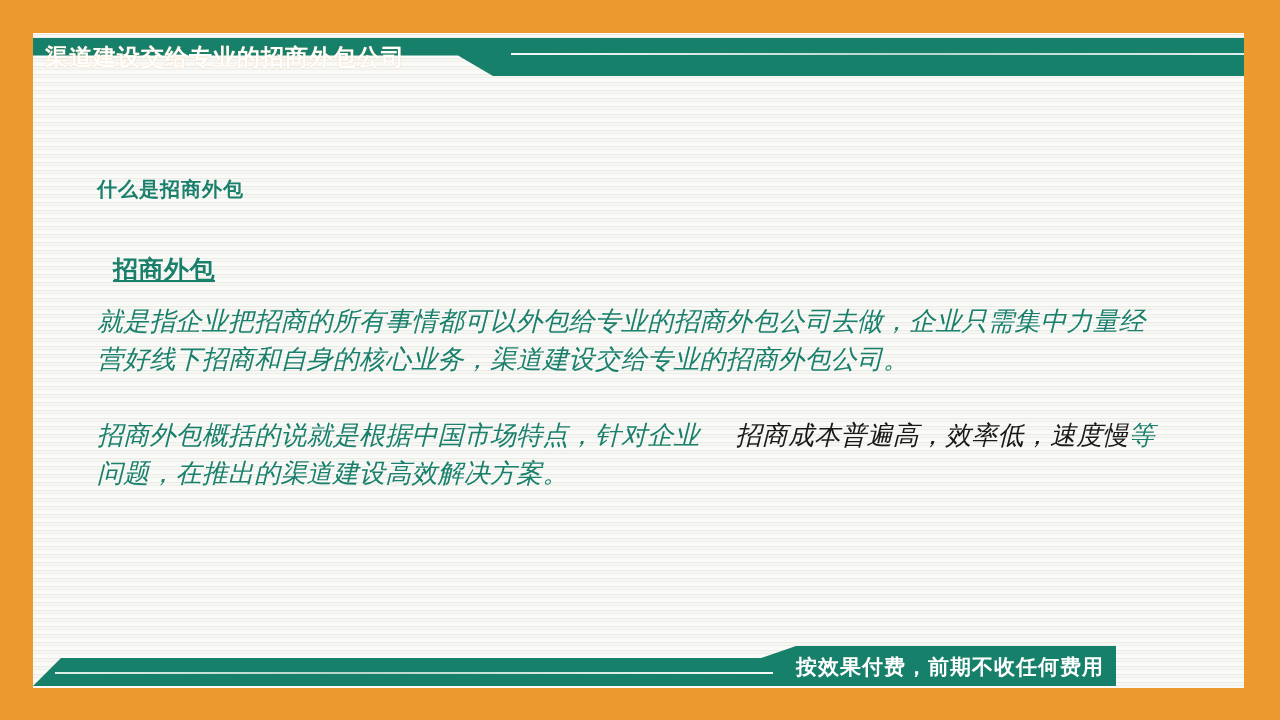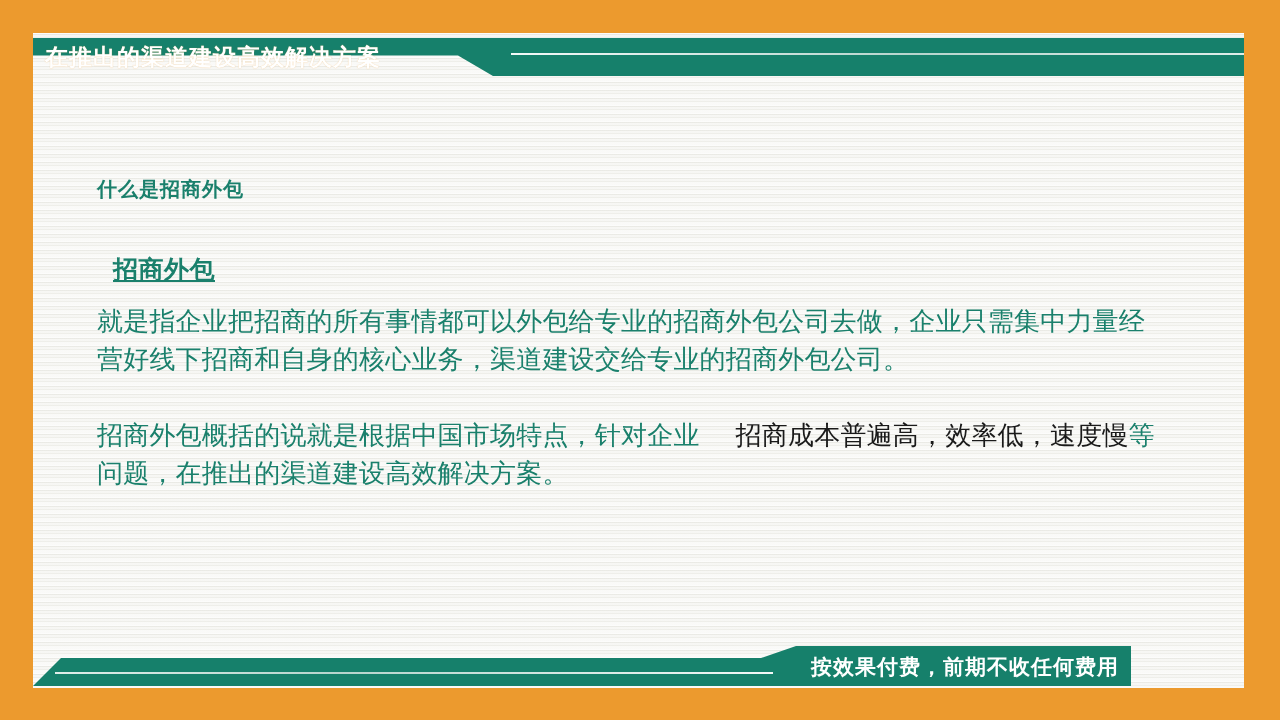--- a/index.html
+++ b/index.html
@@ -109,37 +109,37 @@
     margin: 16px;
     text-decoration: underline;
   }
   .para {
     font-size: 26px;
     color: #1A806C;
     line-height: 38px;
     letter-spacing: 0.2px;
     margin: 0;
     width: 1060px;
+    font-style: italic;
   }
   .para.second {
     margin-top: 38px;
   }
   .hl-dark {
     color: #1A1A1A;
     margin-left: 36px;
   }
 
   
   .footer-band {
     position: absolute;
     left: 33px;
     top: 646px;
     width: 1083px;
     height: 40px;
-    padding-left: 15px;
   }
   .footer-main {
     position: absolute;
     left: 0;
     top: 0;
     width: 100%;
     height: 40px;
     background: #16806B;
     -webkit-clip-path: polygon(763px 0, 100% 0, 100% 100%, 18px 100%, 0 100%, 28px 30%, 728px 30%);
     clip-path: polygon(763px 0, 100% 0, 100% 100%, 18px 100%, 0 100%, 28px 30%, 728px 30%);
@@ -168,21 +168,21 @@
 </head>
 <body>
 
 <div class="slide">
 
   <div class="canvas"></div>
 
   <div class="header-band">
     <div class="header-main"></div>
     <div class="header-hairline"></div>
-    <div class="header-title">在推出的渠道建设高效解决方案</div>
+    <div class="header-title">渠道建设交给专业的招商外包公司</div>
   </div>
 
   <div class="content">
     <h1 class="slide-title">什么是招商外包</h1>
 
     <p class="lead">招商外包</p>
 
     <p class="para">就是指企业把招商的所有事情都可以外包给专业的招商外包公司去做，企业只需集中力量经营好线下招商和自身的核心业务，渠道建设交给专业的招商外包公司。</p>
 
     <p class="para second"><span>招商外包概括的说就是根据中国市场特点，针对企业</span><span class="hl-dark">招商成本普遍高，效率低，速度慢</span><span>等问题，在推出的渠道建设高效解决方案。</span></p>

